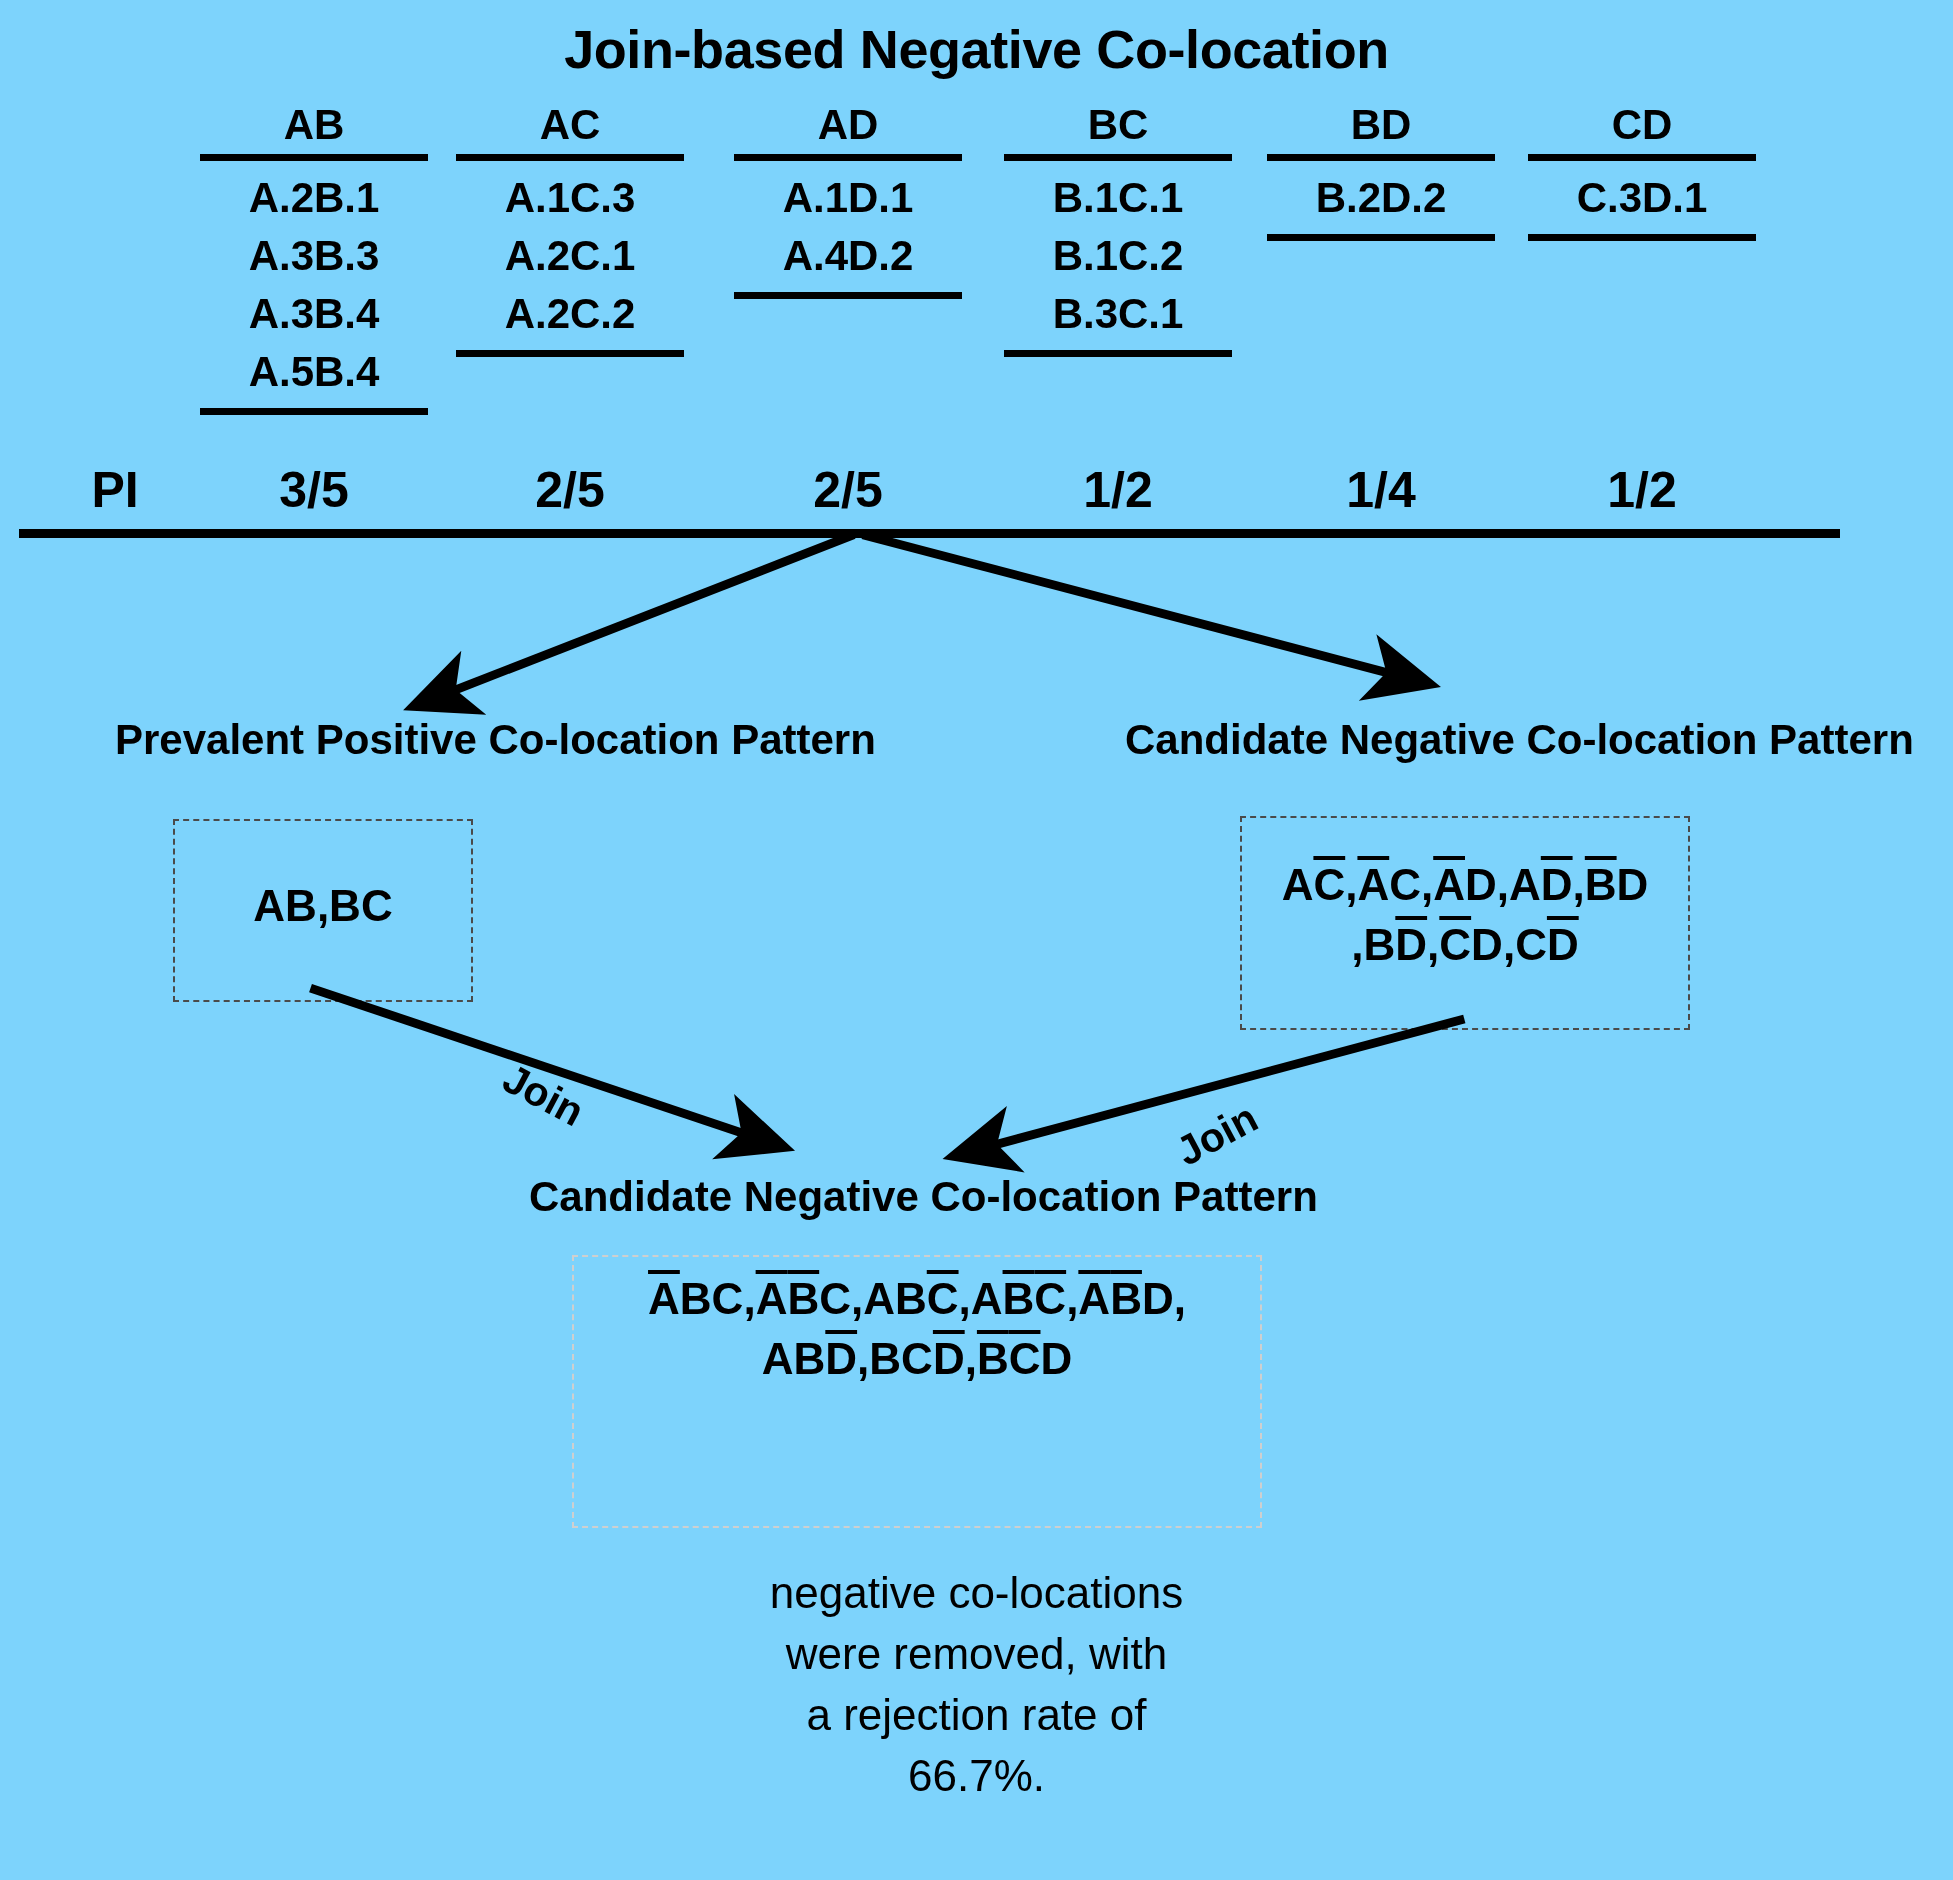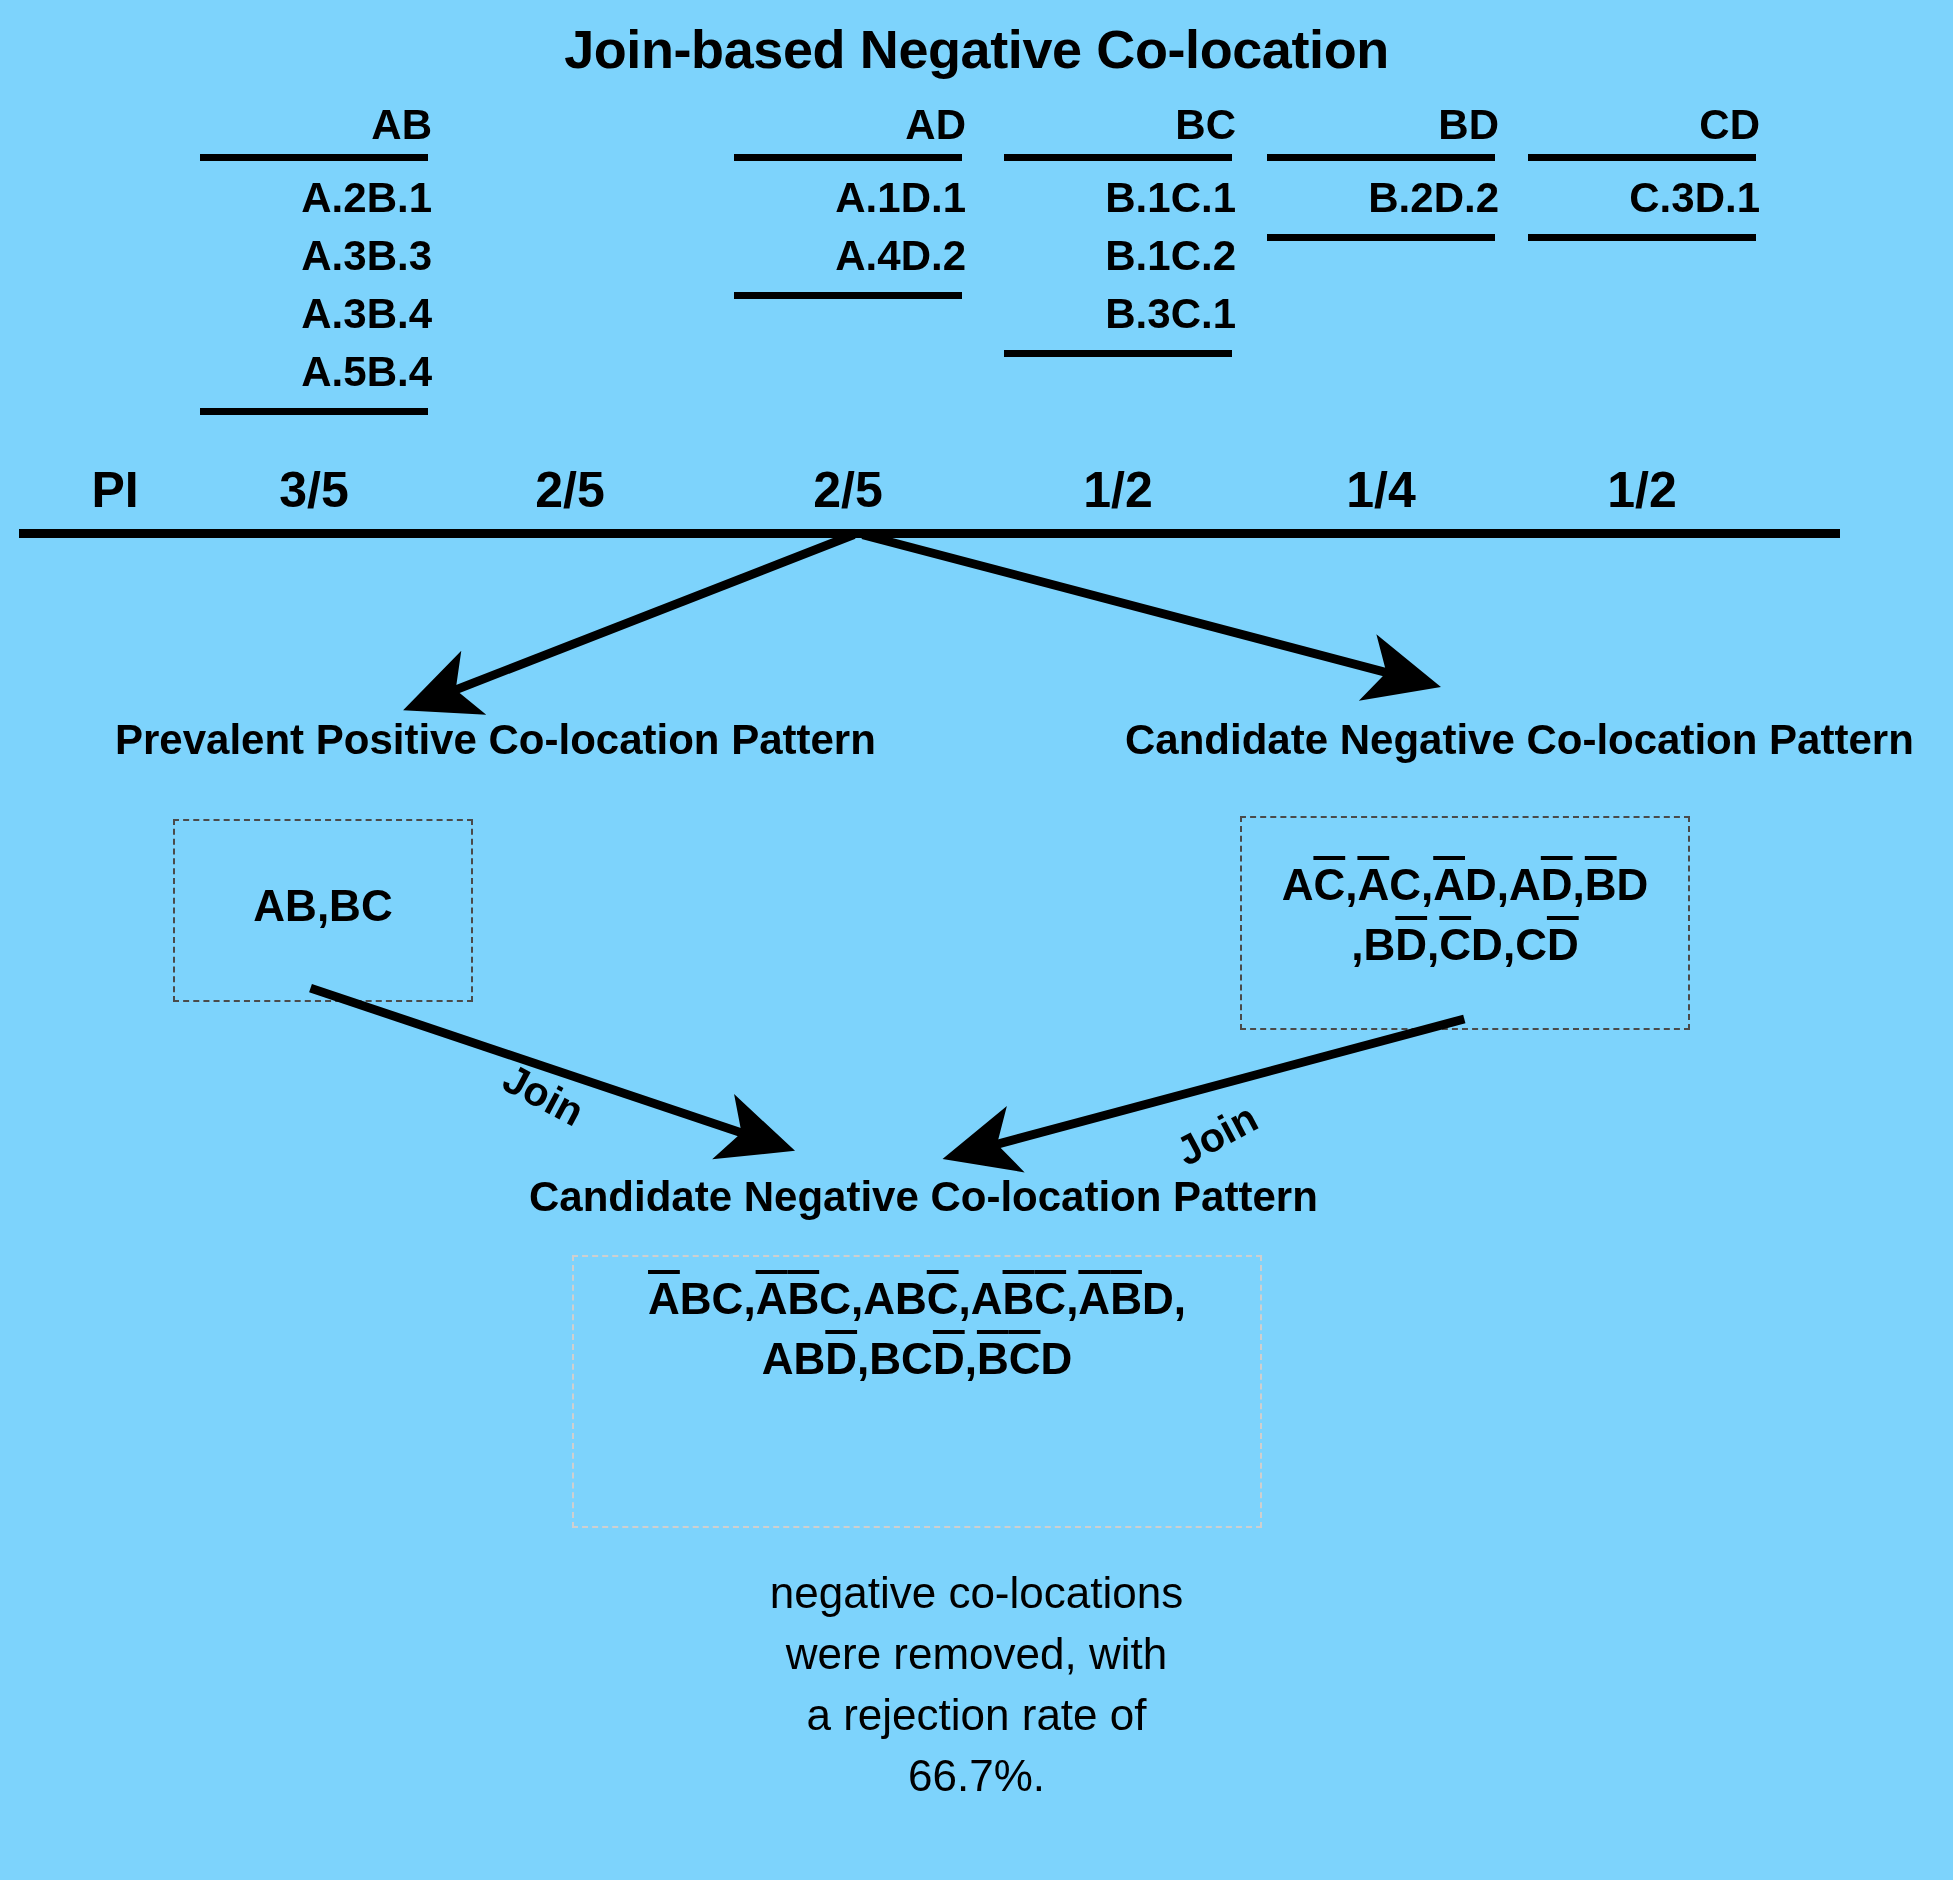--- a/index.html
+++ b/index.html
@@ -35,21 +35,21 @@
   .table-region {
     position: absolute;
     top: 99px;
     left: 0;
     width: 1953px;
     height: 371px;
   }
   .col {
     position: absolute;
     top: 0;
-    text-align: right;
+    text-align: center;
   }
   .col-head {
     font-size: 42px;
     font-weight: bold;
     line-height: 51px;
   }
   .rule {
     height: 7px;
     background: #000;
     margin: 3.5px auto 8.8px auto;
@@ -160,20 +160,28 @@
   <div class="title">Join-based Negative Co-location</div>
 
   <div class="table-region" id="table-region">
       <div class="col" style="left: 196px; width: 236px;">
         <div class="col-head">AB</div>
         <div class="rule" style="width: 228px;"></div>
         <div class="cell">A.2B.1</div>
         <div class="cell">A.3B.3</div>
         <div class="cell">A.3B.4</div>
         <div class="cell">A.5B.4</div>
+        <div class="rule-bottom" style="width: 228px;"></div>
+      </div>
+      <div class="col" style="left: 452px; width: 236px;">
+        <div class="col-head">AC</div>
+        <div class="rule" style="width: 228px;"></div>
+        <div class="cell">A.1C.3</div>
+        <div class="cell">A.2C.1</div>
+        <div class="cell">A.2C.2</div>
         <div class="rule-bottom" style="width: 228px;"></div>
       </div>
       <div class="col" style="left: 730px; width: 236px;">
         <div class="col-head">AD</div>
         <div class="rule" style="width: 228px;"></div>
         <div class="cell">A.1D.1</div>
         <div class="cell">A.4D.2</div>
         <div class="rule-bottom" style="width: 228px;"></div>
       </div>
       <div class="col" style="left: 1000px; width: 236px;">

